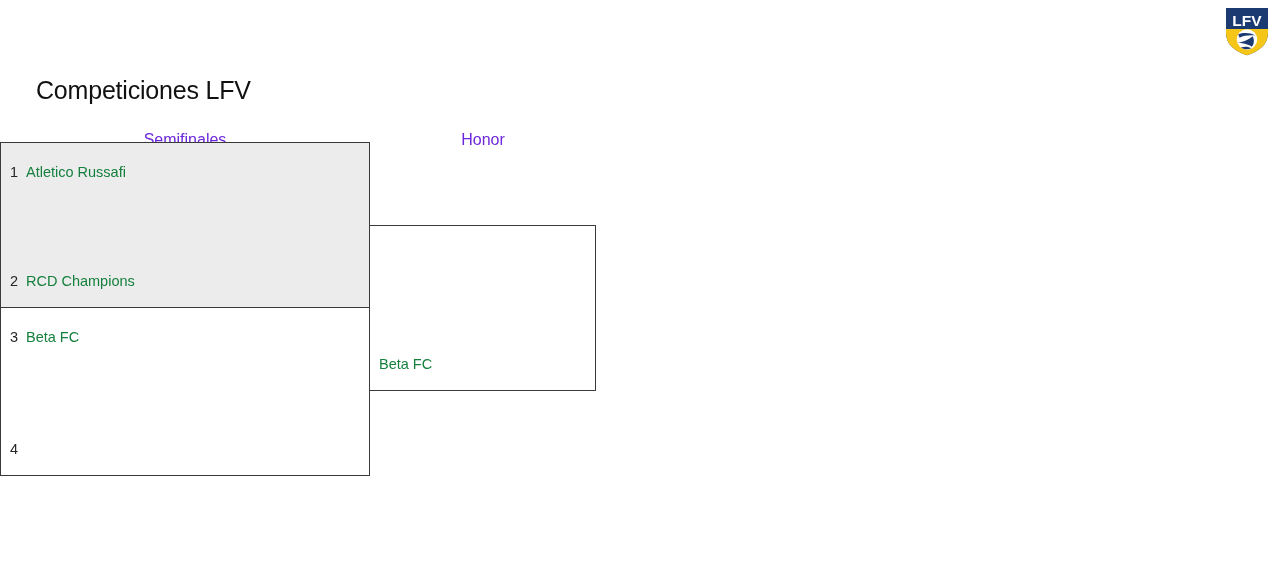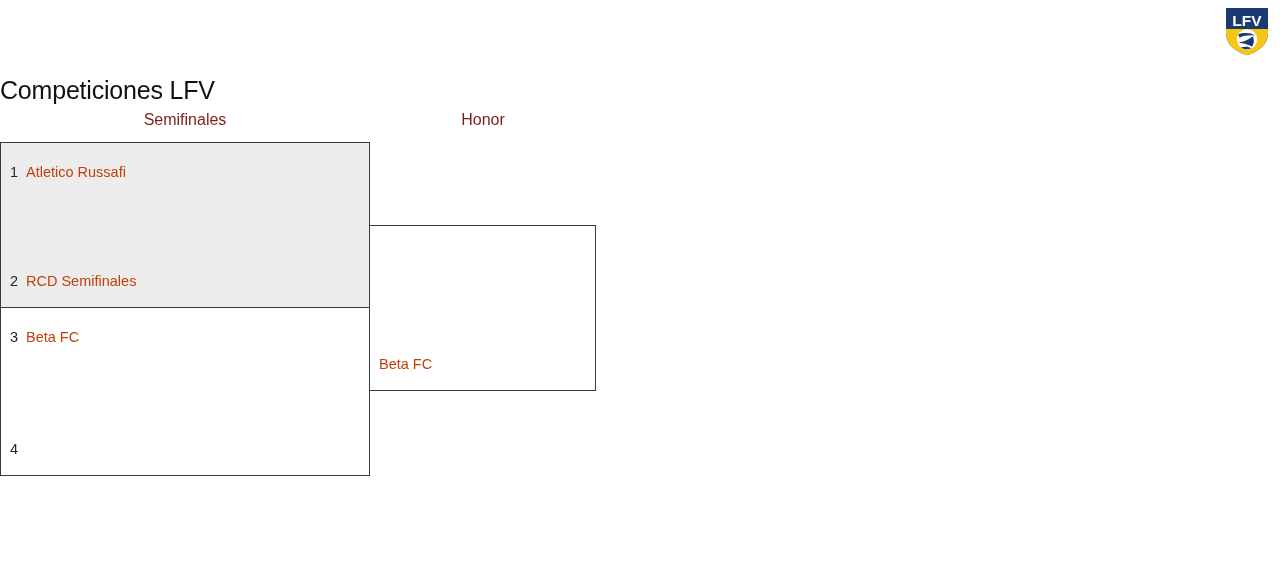--- a/index.html
+++ b/index.html
@@ -22,21 +22,21 @@
     position: absolute;
     left: 0px;
     top: 8px;
     font-size: 25px;
     line-height: 33px;
     font-weight: 400;
     letter-spacing: -0.2px;
     color: #111111;
     white-space: pre;
   }
-  #page-title .title-line { display: block; }
+  #page-title .title-line { display: block; padding-left: 36px; }
 
   
   #brand-logo {
     position: absolute;
     left: 1221px;
     top: 2px;
     width: 52px;
     height: 58px;
   }
   #brand-logo svg { display: block; width: 52px; height: 58px; }
@@ -48,24 +48,25 @@
     top: 0;
     width: 1280px;
     height: 562px;
   }
 
   .round-header {
     position: absolute;
     font-size: 16px;
     line-height: 20px;
     font-weight: 400;
-    color: #7f1d1d;
+    color: #6d28d9;
     text-align: center;
     white-space: nowrap;
     transform: translateX(-50%);
+    margin-top: 20px;
   }
 
   .match-box {
     position: absolute;
     box-sizing: border-box;
     border: 1px solid #3a3a3a;
     background: #ffffff;
   }
   .match-box.highlight {
     background: #ececec;
@@ -87,21 +88,21 @@
     display: inline-block;
     width: 16px;
     margin-left: 9px;
     flex: 0 0 auto;
     text-align: left;
     color: #262626;
   }
   .slot .team {
     display: inline-block;
     flex: 0 0 auto;
-    color: #c2410c;
+    color: #15803d;
   }
   .slot.no-seed .team { margin-left: 9px; }
 
   .slot-top { top: 18px; }
   .slot-bottom { bottom: 15px; }
 </style>
 </head>
 <body>
 
 <div id="page-title">
@@ -132,21 +133,21 @@
   <div class="round-header" style="left:185px; top:110px;">Semifinales</div>
   <div class="round-header" style="left:483px; top:110px;">Honor</div>
 
   <div class="match-box highlight" style="left:0px; top:142px; width:370px; height:166px;">
     <div class="slot slot-top">
       <span class="seed">1</span>
       <span class="team">Atletico Russafi</span>
     </div>
     <div class="slot slot-bottom">
       <span class="seed">2</span>
-      <span class="team">RCD Semifinales</span>
+      <span class="team">RCD Champions</span>
     </div>
   </div>
 
   <div class="match-box" style="left:0px; top:307px; width:370px; height:169px;">
     <div class="slot slot-top">
       <span class="seed">3</span>
       <span class="team">Beta FC</span>
     </div>
     <div class="slot slot-bottom">
       <span class="seed">4</span>

